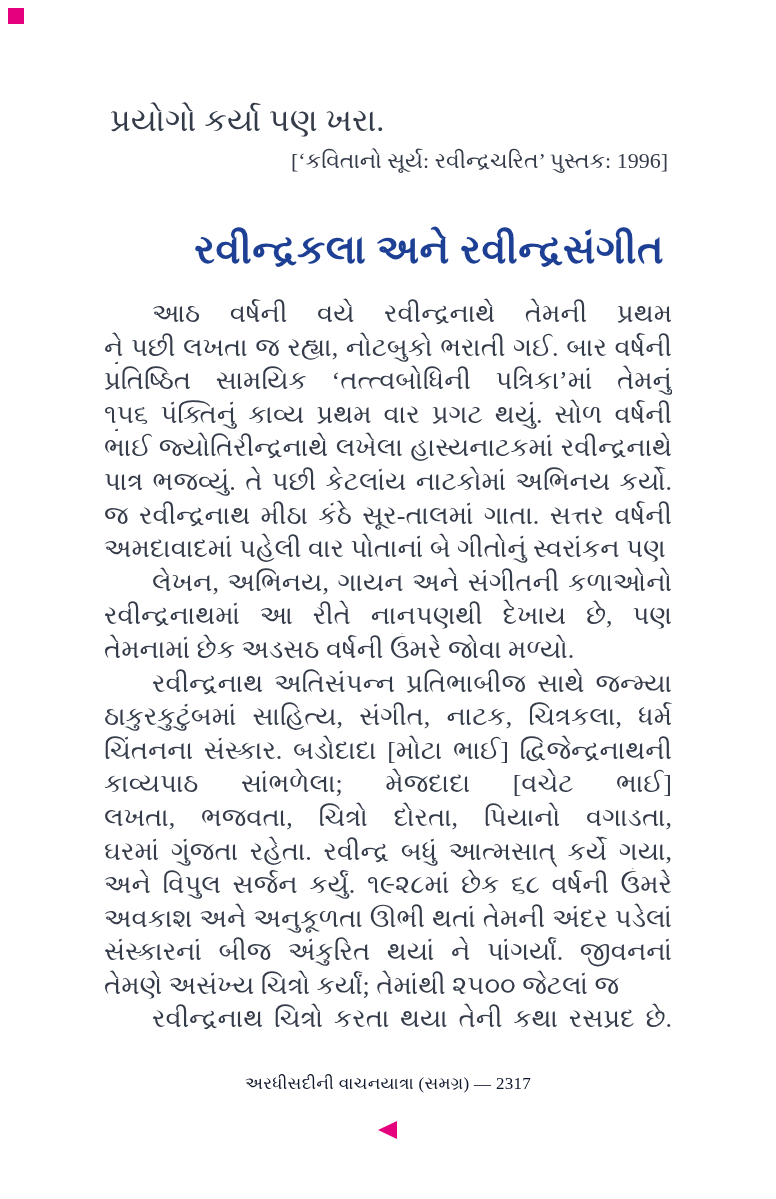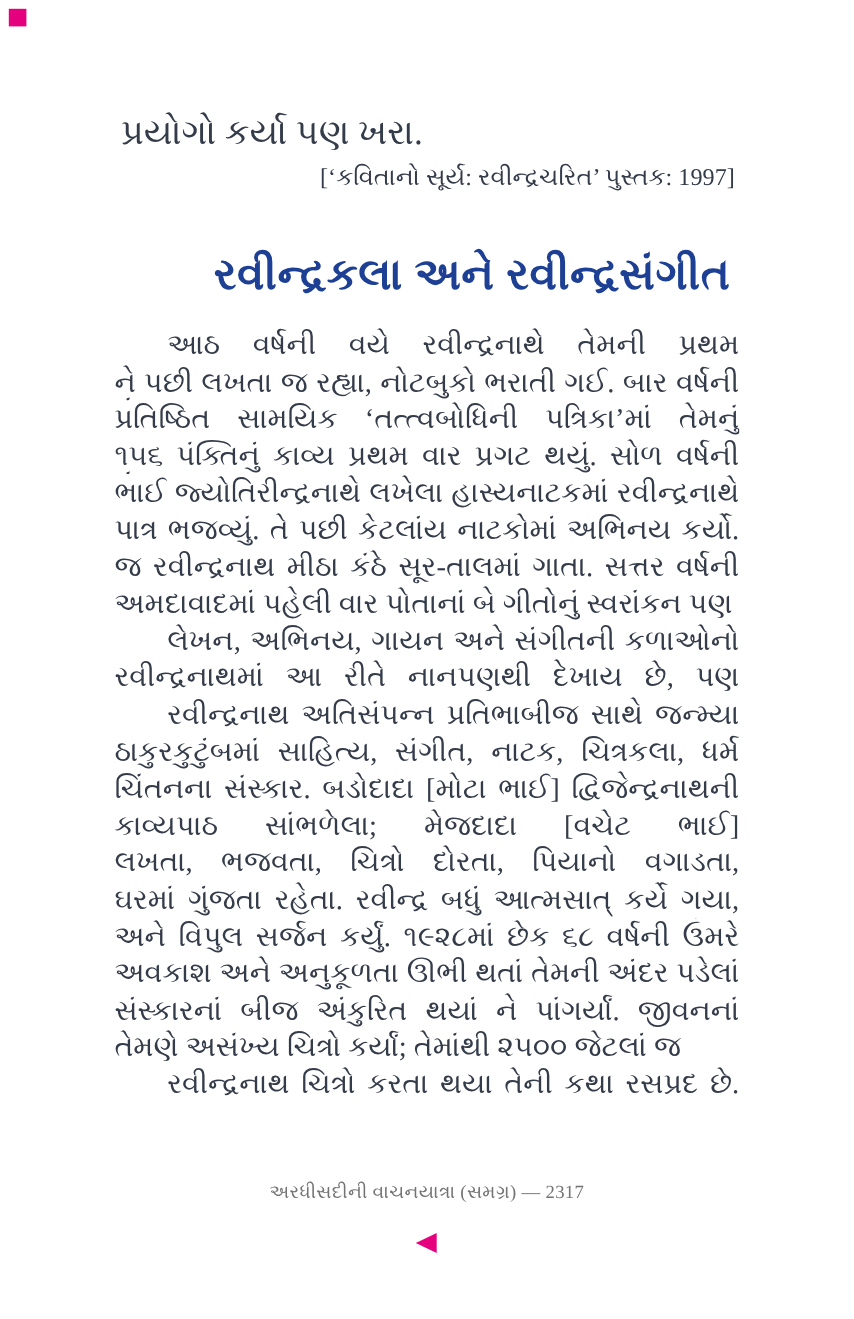--- a/index.html
+++ b/index.html
@@ -72,21 +72,21 @@
     text-align: left;
     text-align-last: left;
   }
   .footer {
     position: absolute;
     left: 0;
     top: 1074px;
     width: 776px;
     text-align: center;
     font-size: 17px;
-    color: #737373;
+    color: #0f172a;
     letter-spacing: 0.3px;
   }
   .nav-triangle {
     position: absolute;
     left: 378px;
     top: 1121px;
     width: 0;
     height: 0;
     border-top: 9px solid transparent;
     border-bottom: 9px solid transparent;
@@ -96,38 +96,39 @@
 </style>
 </head>
 <body>
 
 <div id="page">
 
   <div class="corner-square"></div>
 
   <div class="top-line">પ્રયોગો કર્યા પણ ખરા.</div>
 
-  <div class="citation">[‘કવિતાનો સૂર્ય: રવીન્દ્રચરિત’ પુસ્તક: 1997]</div>
+  <div class="citation">[‘કવિતાનો સૂર્ય: રવીન્દ્રચરિત’ પુસ્તક: 1996]</div>
 
   <div class="heading">રવીન્દ્રકલા અને રવીન્દ્રસંગીત</div>
 
   <div class="body-block">
       <div class="para">
         <div class="bline first">આઠ વર્ષની વયે રવીન્દ્રનાથે તેમની પ્રથમ કાવ્યપંક્તિઓ લખી</div>
         <div class="bline">ને પછી લખતા જ રહ્યા, નોટબુકો ભરાતી ગઈ. બાર વર્ષની ઉંમરે</div>
         <div class="bline">પ્રતિષ્ઠિત સામયિક ‘તત્ત્વબોધિની પત્રિકા’માં તેમનું ‘અભિલાષા’ નામનું</div>
         <div class="bline">૧૫૬ પંક્તિનું કાવ્ય પ્રથમ વાર પ્રગટ થયું. સોળ વર્ષની ઉંમરે મોટા</div>
         <div class="bline">ભાઈ જ્યોતિરીન્દ્રનાથે લખેલા હાસ્યનાટકમાં રવીન્દ્રનાથે સફળતાથી મુખ્ય</div>
         <div class="bline">પાત્ર ભજવ્યું. તે પછી કેટલાંય નાટકોમાં અભિનય કર્યો. બાળપણથી</div>
         <div class="bline">જ રવીન્દ્રનાથ મીઠા કંઠે સૂર-તાલમાં ગાતા. સત્તર વર્ષની વયે તેમણે</div>
         <div class="bline last">અમદાવાદમાં પહેલી વાર પોતાનાં બે ગીતોનું સ્વરાંકન પણ કર્યું.</div>
       </div>
       <div class="para">
         <div class="bline first">લેખન, અભિનય, ગાયન અને સંગીતની કળાઓનો વિકાસ</div>
         <div class="bline">રવીન્દ્રનાથમાં આ રીતે નાનપણથી દેખાય છે, પણ ચિત્રકલાનો વિકાસ</div>
+        <div class="bline last">તેમનામાં છેક અડસઠ વર્ષની ઉંમરે જોવા મળ્યો.</div>
       </div>
       <div class="para">
         <div class="bline first">રવીન્દ્રનાથ અતિસંપન્ન પ્રતિભાબીજ સાથે જન્મ્યા હતા. ભર્યાભર્યા</div>
         <div class="bline">ઠાકુરકુટુંબમાં સાહિત્ય, સંગીત, નાટક, ચિત્રકલા, ધર્મ અને અધ્યાત્મ-</div>
         <div class="bline">ચિંતનના સંસ્કાર. બડોદાદા [મોટા ભાઈ] દ્વિજેન્દ્રનાથની કવિતા અને</div>
         <div class="bline">કાવ્યપાઠ સાંભળેલા; મેજદાદા [વચેટ ભાઈ] જ્યોતિરીન્દ્રનાથ નાટકો</div>
         <div class="bline">લખતા, ભજવતા, ચિત્રો દોરતા, પિયાનો વગાડતા, સંગીતકારોના સ્વરો</div>
         <div class="bline">ઘરમાં ગુંજતા રહેતા. રવીન્દ્ર બધું આત્મસાત્ કર્યે ગયા, પોતાનું ઉમેર્યું</div>
         <div class="bline">અને વિપુલ સર્જન કર્યું. ૧૯૨૮માં છેક ૬૮ વર્ષની ઉંમરે સમયનો</div>
         <div class="bline">અવકાશ અને અનુકૂળતા ઊભી થતાં તેમની અંદર પડેલાં ચિત્ર-</div>

